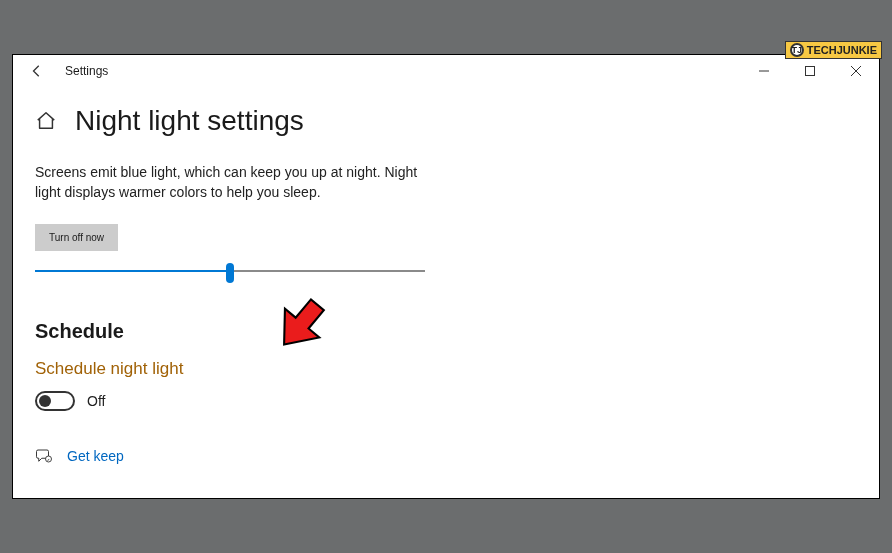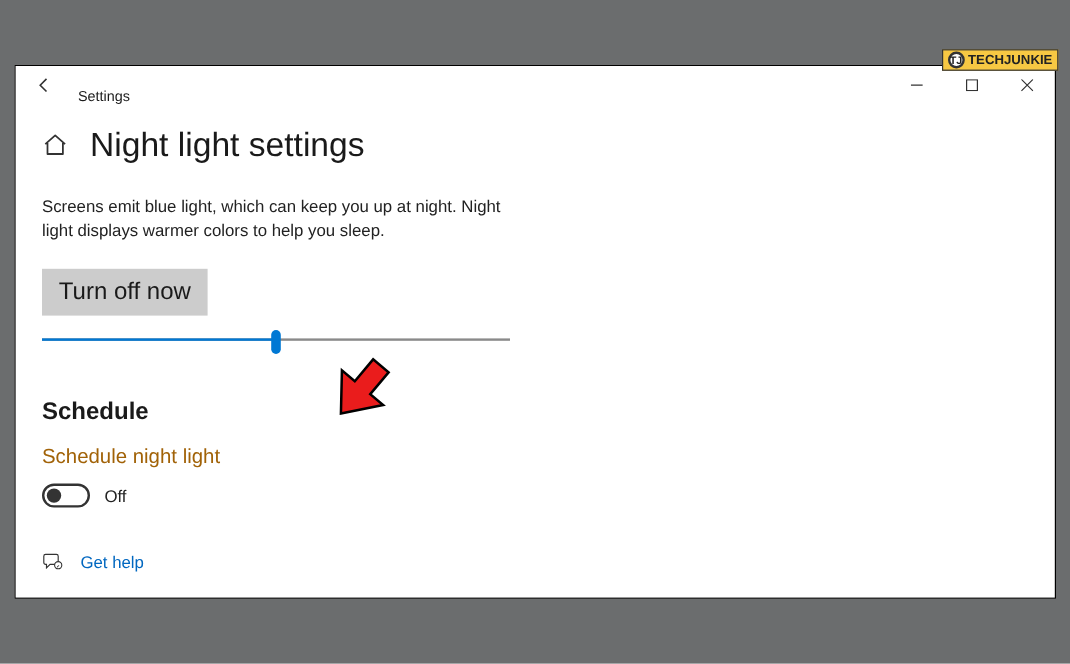--- a/index.html
+++ b/index.html
@@ -1,29 +1,29 @@
 <!DOCTYPE html>
 <html><head>
   <meta charset="utf-8">
   <style>
     * { margin: 0; padding: 0; box-sizing: border-box; font-family: "Segoe UI", -apple-system, sans-serif; }
     body { width: 892px; height: 553px; background: #6b6d6e; display: flex; align-items: center; justify-content: center; }
     .window { width: 868px; height: 445px; background: #fff; border: 1px solid #000; position: relative; display: flex; flex-direction: column; }
-    .titlebar { height: 32px; display: flex; align-items: flex-end; padding: 0 0 0 6px; }
+    .titlebar { height: 32px; display: flex; align-items: center; padding: 0 0 0 6px; }
     .back-btn { width: 36px; height: 32px; display: flex; align-items: center; justify-content: center; cursor: pointer; }
     .app-title { font-size: 12px; color: #1a1a1a; margin-left: 10px; }
     .win-controls { margin-left: auto; display: flex; }
     .win-btn { width: 46px; height: 32px; display: flex; align-items: center; justify-content: center; cursor: pointer; font-size: 11px; color: #1a1a1a; }
     .win-btn svg { width: 10px; height: 10px; }
     .content { flex: 1; padding: 18px 26px 10px 22px; position: relative; }
     .header-row { display: flex; align-items: center; gap: 18px; }
     .home-icon { width: 22px; height: 22px; cursor: pointer; }
     .page-title { font-size: 28px; font-weight: 400; color: #1a1a1a; }
     .desc { margin-top: 26px; font-size: 14px; color: #222; line-height: 1.4; max-width: 410px; }
-    .action-btn { margin-top: 22px; background: #ccc; border: none; padding: 8px 14px; font-size: 20px; color: #1a1a1a; cursor: pointer; }
+    .action-btn { margin-top: 22px; background: #ccc; border: none; padding: 8px 14px; font-size: 10px; color: #1a1a1a; cursor: pointer; }
     .slider-label { margin-top: 22px; font-size: 14px; color: #222; }
     .slider-wrap { margin-top: 10px; width: 390px; height: 20px; position: relative; }
     .slider-track { position: absolute; top: 9px; left: 0; right: 0; height: 2px; background: #8a8a8a; }
     .slider-fill { position: absolute; top: 9px; left: 0; height: 2px; background: #0078d4; }
     .slider-thumb { position: absolute; top: 2px; width: 8px; height: 20px; background: #0078d4; border-radius: 4px; transform: translateX(-50%); cursor: pointer; }
     .section-header { margin-top: 39px; font-size: 20px; font-weight: 600; color: #1a1a1a; }
     .subtext { margin-top: 16px; font-size: 17px; color: #a16207; }
     .toggle-row { margin-top: 12px; display: flex; align-items: center; gap: 12px; }
     .toggle { width: 40px; height: 20px; border: 2px solid #333; border-radius: 10px; position: relative; cursor: pointer; background: #fff; }
     .toggle-knob { position: absolute; left: 2px; top: 2px; width: 12px; height: 12px; background: #333; border-radius: 50%; }
@@ -96,21 +96,21 @@
       </div>
       <span class="toggle-label">Off</span>
     </div>
 
     <div class="help-row">
       <svg class="help-icon" viewBox="0 0 24 24">
         <path d="M4 4 h12 a2 2 0 0 1 2 2 v7 a2 2 0 0 1 -2 2 h-7 l-4 4 v-4 h-1 a2 2 0 0 1 -2 -2 v-7 a2 2 0 0 1 2 -2 z" stroke="#333" stroke-width="1.3" fill="none"></path>
         <circle cx="18" cy="16" r="4" stroke="#333" stroke-width="1.2" fill="#fff"></circle>
         <path d="M17 18.5 a2 2 0 0 1 2 -2" stroke="#333" stroke-width="1" fill="none"></path>
       </svg>
-      <a class="help-link">Get help</a>
+      <a class="help-link">Get keep</a>
     </div>
 
     <svg class="red-arrow" viewBox="0 0 100 100">
       <g transform="rotate(40 50 50)">
         <path d="M50 8 L82 48 L62 48 L62 82 L38 82 L38 48 L18 48 Z" fill="#ea1c1c" stroke="#000" stroke-width="3" transform="scale(1,-1) translate(0,-100)"></path>
       </g>
     </svg>
   </div>
 </div>
 

